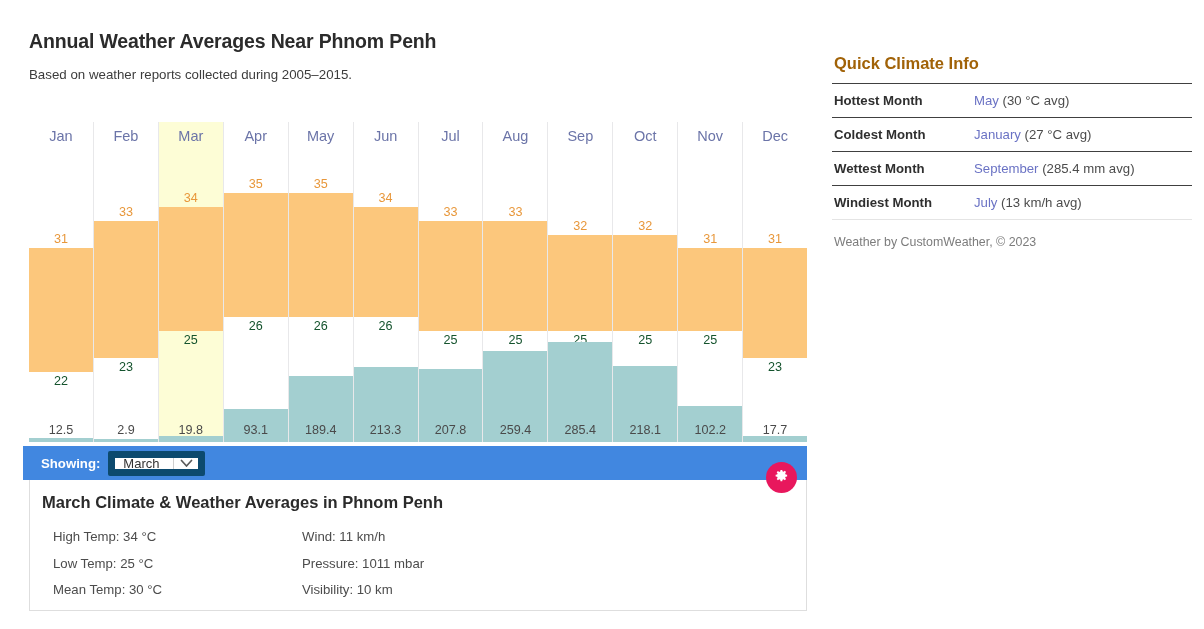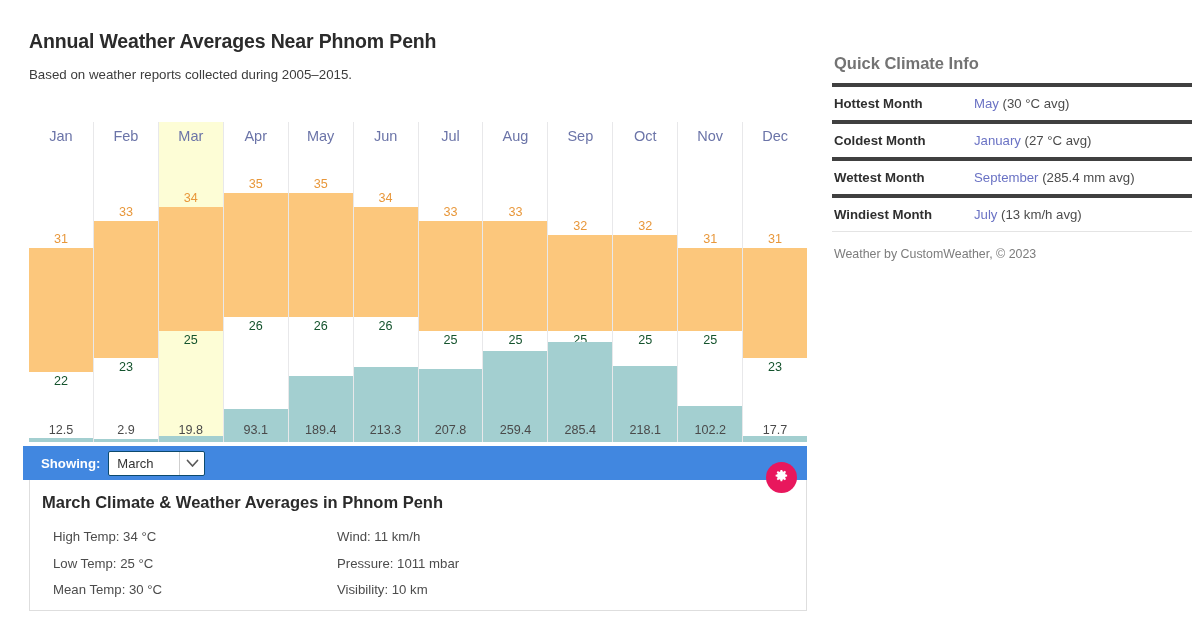--- a/index.html
+++ b/index.html
@@ -79,21 +79,21 @@
     display: flex; align-items: center;
   }
   .toolbar-label {
     margin-left: 18px;
     font-size: 13.2px; font-weight: bold; color: #ffffff;
   }
   .select-wrap {
     position: relative; margin-left: 8px;
     width: 97px; height: 25px;
     background: #ffffff;
-    border: 1px solid #0c4a6e;
+    border: 7px solid #0c4a6e;
     border-radius: 2px;
     display: flex; align-items: center;
   }
   .select-value {
     font-size: 13px; color: #333; padding-left: 8px;
     white-space: nowrap; overflow: hidden;
   }
   .select-arrow-box {
     position: absolute; right: 0; top: 0; bottom: 0; width: 25px;
     border-left: 1px solid #cfcfcf;
@@ -115,38 +115,38 @@
     width: 778px; height: 131px;
     background: #ffffff;
     border: 1px solid #dedede;
     border-top: none;
   }
   .detail-title {
     font-size: 16.5px; font-weight: bold; color: #2b2b2b;
     margin: 13px 0 0 12px;
   }
   .detail-grid {
-    display: flex; margin-top: 12px; padding-left: 23px; gap: 35px;
+    display: flex; margin-top: 12px; padding-left: 23px;
   }
   .detail-col { width: 249px; }
   .detail-col .stat {
     font-size: 13.2px; color: #4c4c4c; line-height: 26.5px;
     white-space: nowrap;
   }
 
   
   .sidebar {
     position: absolute; left: 832px; top: 54px; width: 360px;
   }
   .sidebar-title {
-    font-size: 16.5px; font-weight: bold; color: #737373;
+    font-size: 16.5px; font-weight: bold; color: #a16207;
     margin: 0 0 10px 2px;
   }
   .info-table { width: 100%; border-collapse: collapse; }
-  .info-table tr { border-top: 4px solid #404040; }
+  .info-table tr { border-top: 1px solid #404040; }
   .info-table tr:last-child { border-bottom: 1px solid #e4e4e4; }
   .info-table th {
     text-align: left; font-size: 13.2px; font-weight: bold;
     color: #2f2f2f; padding: 9px 0 9px 2px; width: 142px;
     white-space: nowrap;
   }
   .info-table td {
     font-size: 13.2px; color: #4c4c4c; padding: 9px 0;
     white-space: nowrap;
   }

